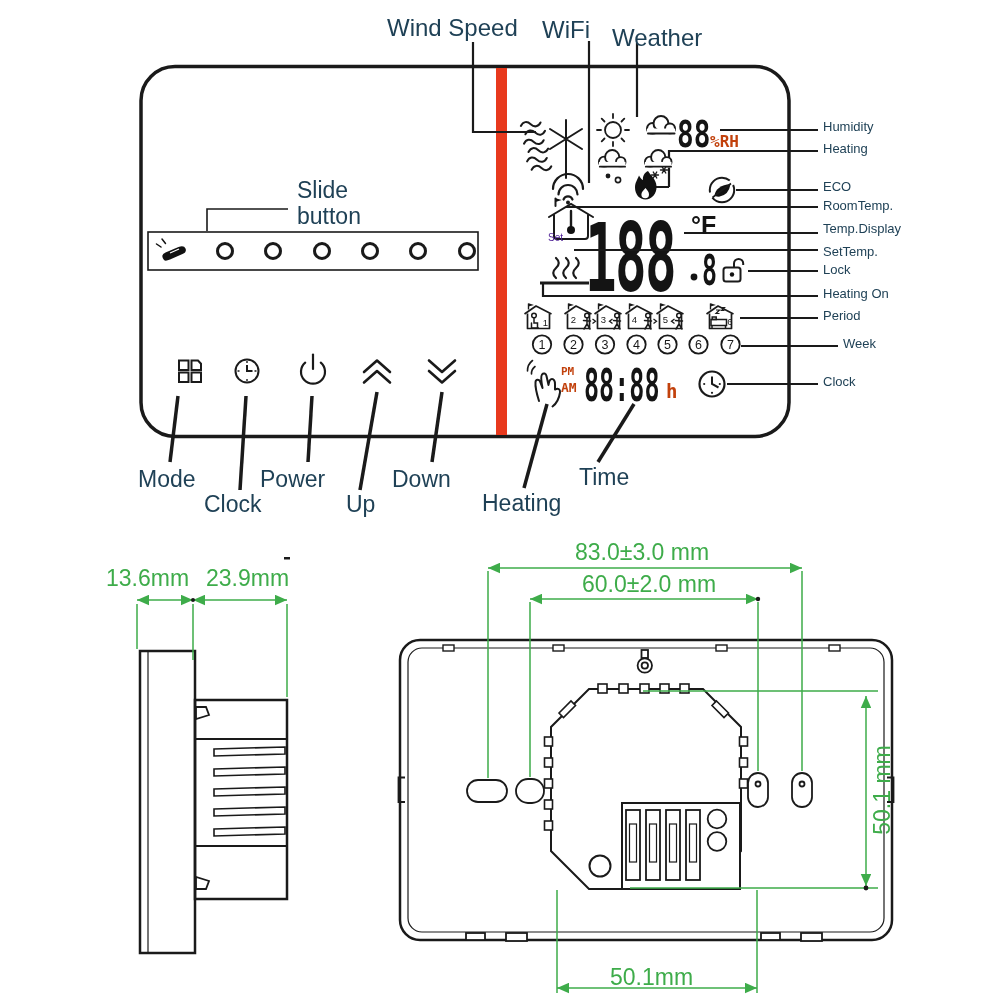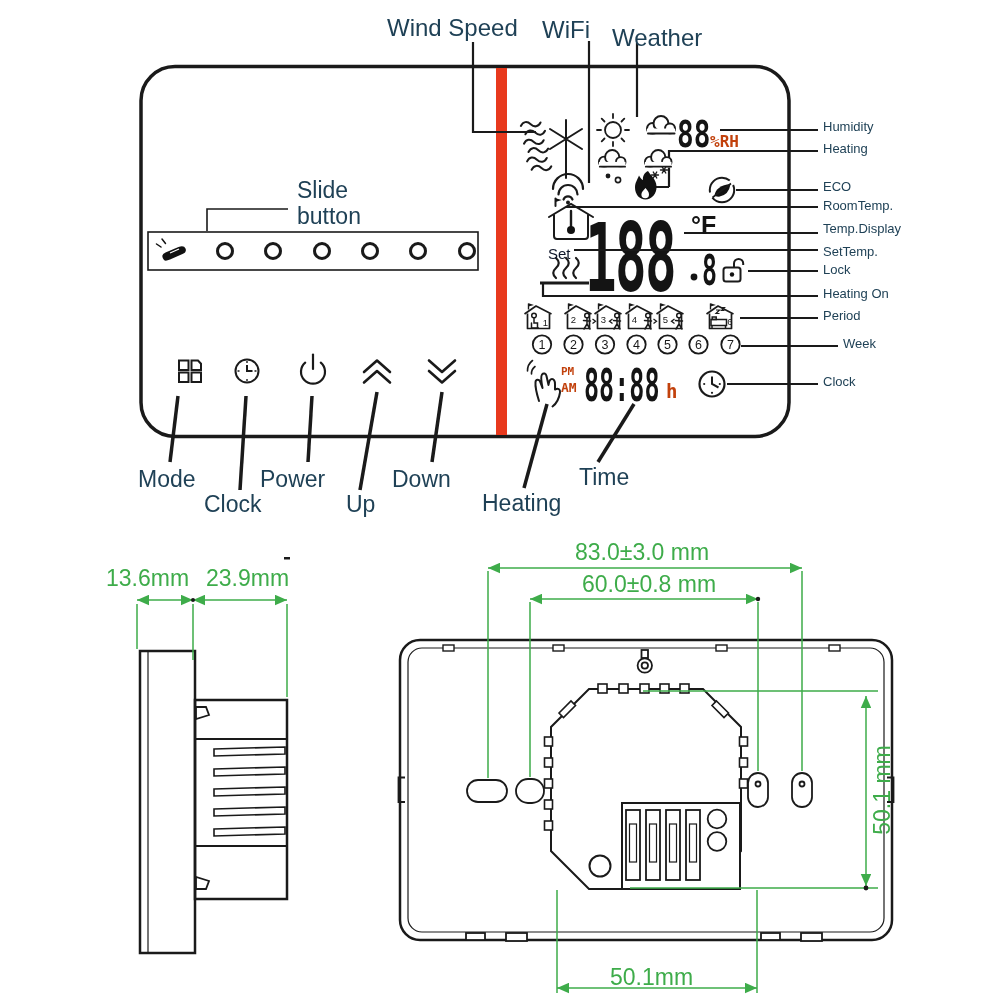--- a/index.html
+++ b/index.html
@@ -378,29 +378,29 @@
 <div class="t navy f23" style="left:138px;top:468px">Mode</div>
 <div class="t navy f23" style="left:204px;top:493px">Clock</div>
 <div class="t navy f23" style="left:260px;top:468px">Power</div>
 <div class="t navy f23" style="left:346px;top:493px">Up</div>
 <div class="t navy f23" style="left:392px;top:468px">Down</div>
 <div class="t navy f23" style="left:482px;top:492px">Heating</div>
 <div class="t navy f23" style="left:579px;top:466px">Time</div>
 
 <div class="seg" style="left:677px;top:115px;font-size:38px;transform:scaleX(0.73)">88</div>
 <div class="lcdlbl" style="left:710px;top:134px;font-size:16px">%RH</div>
-<div class="t" style="left:548px;top:246px;font-size:15px;color:#0f172a">Set</div>
+<div class="t" style="left:548px;top:233px;font-size:10px;color:#4c1d95">Set</div>
 <div class="seg" style="left:585px;top:212px;font-size:94px;letter-spacing:-3px;transform:scaleX(0.56)">188</div>
 <div class="t" style="left:691px;top:212px;font-size:25px;font-weight:bold;color:#141414">°F</div>
 <div class="seg" style="left:702px;top:249px;font-size:43px;transform:scaleX(0.58)">8</div>
 <div class="lcdlbl" style="left:561px;top:366px;font-size:11px">PM</div>
 <div class="lcdlbl" style="left:561px;top:381px;font-size:13px">AM</div>
 <div class="seg" style="left:584px;top:364px;font-size:44px;transform:scaleX(0.57)">88:88</div>
 <div class="lcdlbl" style="left:666px;top:382px;font-size:19px">h</div>
 
 <div class="t green f23" style="left:106px;top:567px">13.6mm</div>
 <div class="t green f23" style="left:206px;top:567px">23.9mm</div>
 <div class="t green f23" style="left:575px;top:541px">83.0±3.0 mm</div>
-<div class="t green f23" style="left:582px;top:573px">60.0±0.8 mm</div>
+<div class="t green f23" style="left:582px;top:573px">60.0±2.0 mm</div>
 <div class="t green f23 rot" style="left:883px;top:790px">50.1 mm</div>
 <div class="t green f23" style="left:610px;top:966px">50.1mm</div>
 
 </div>
 
 </body></html>

